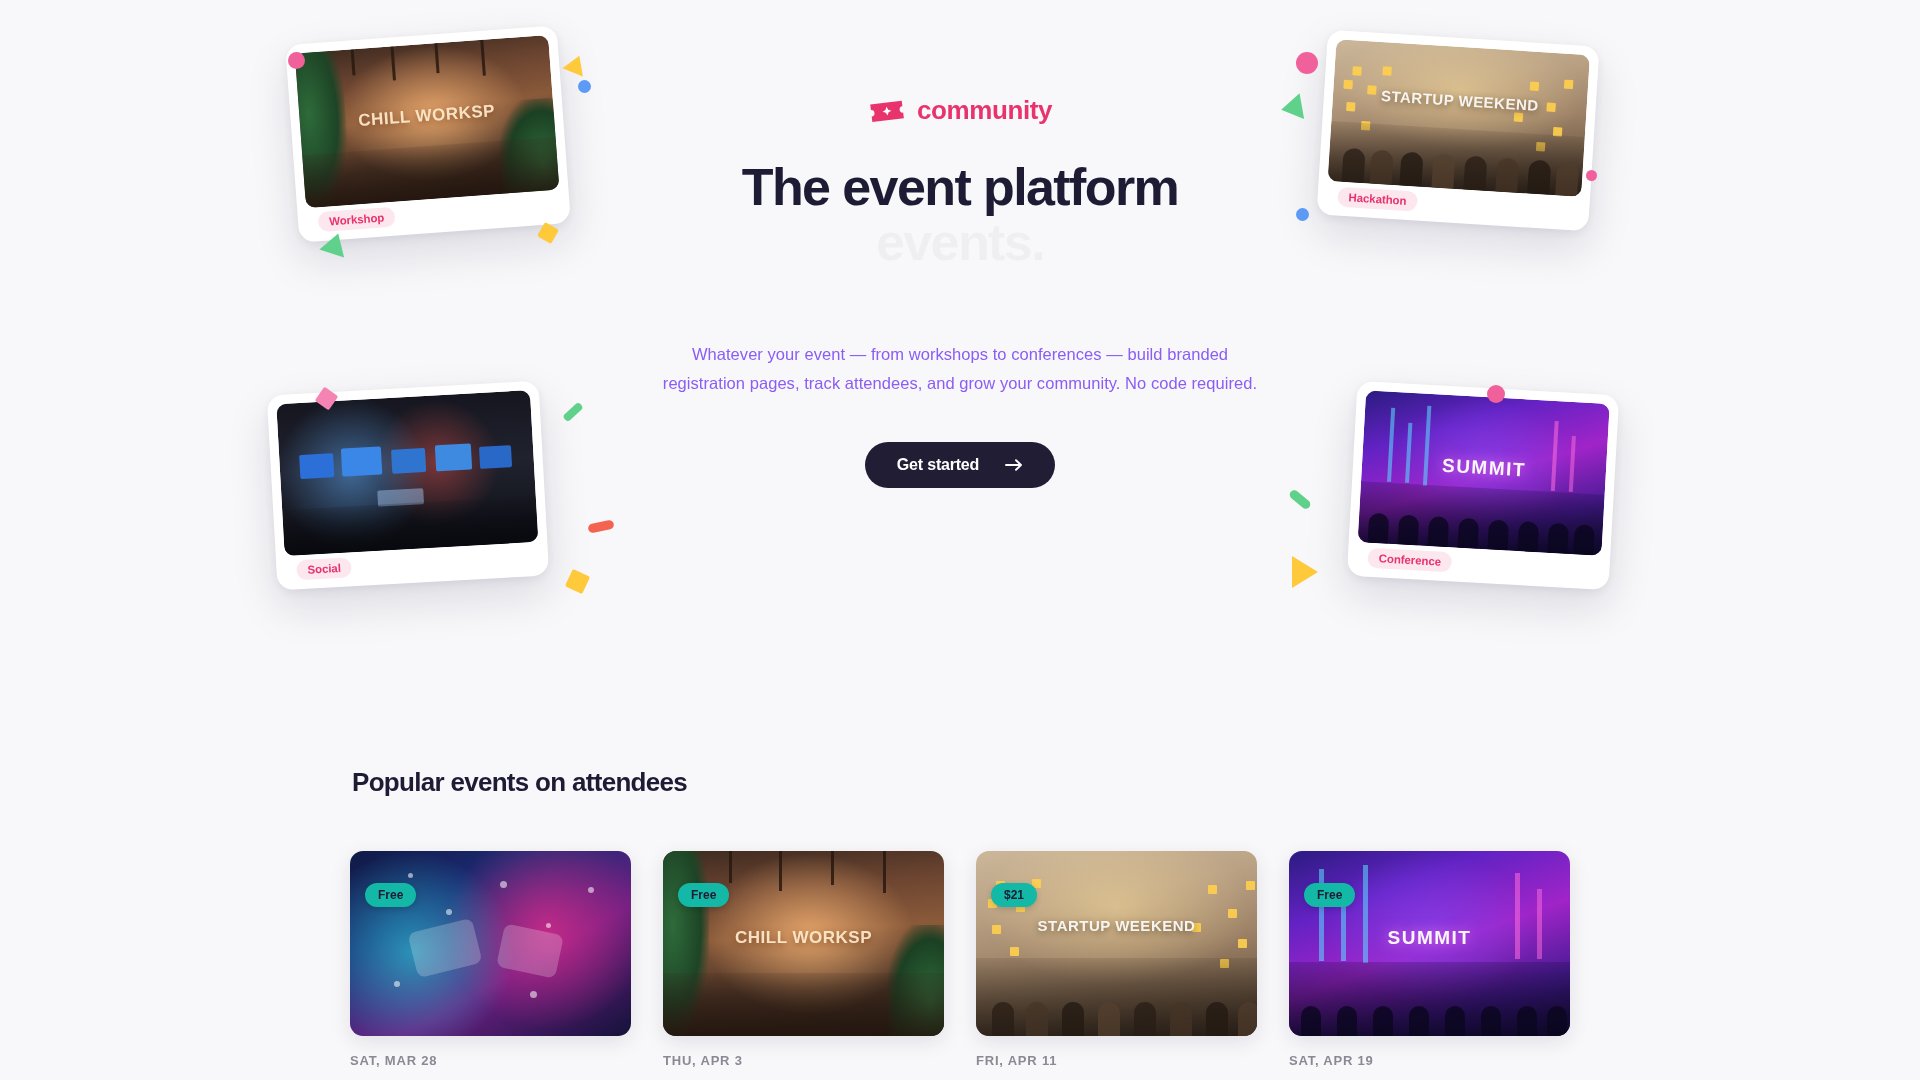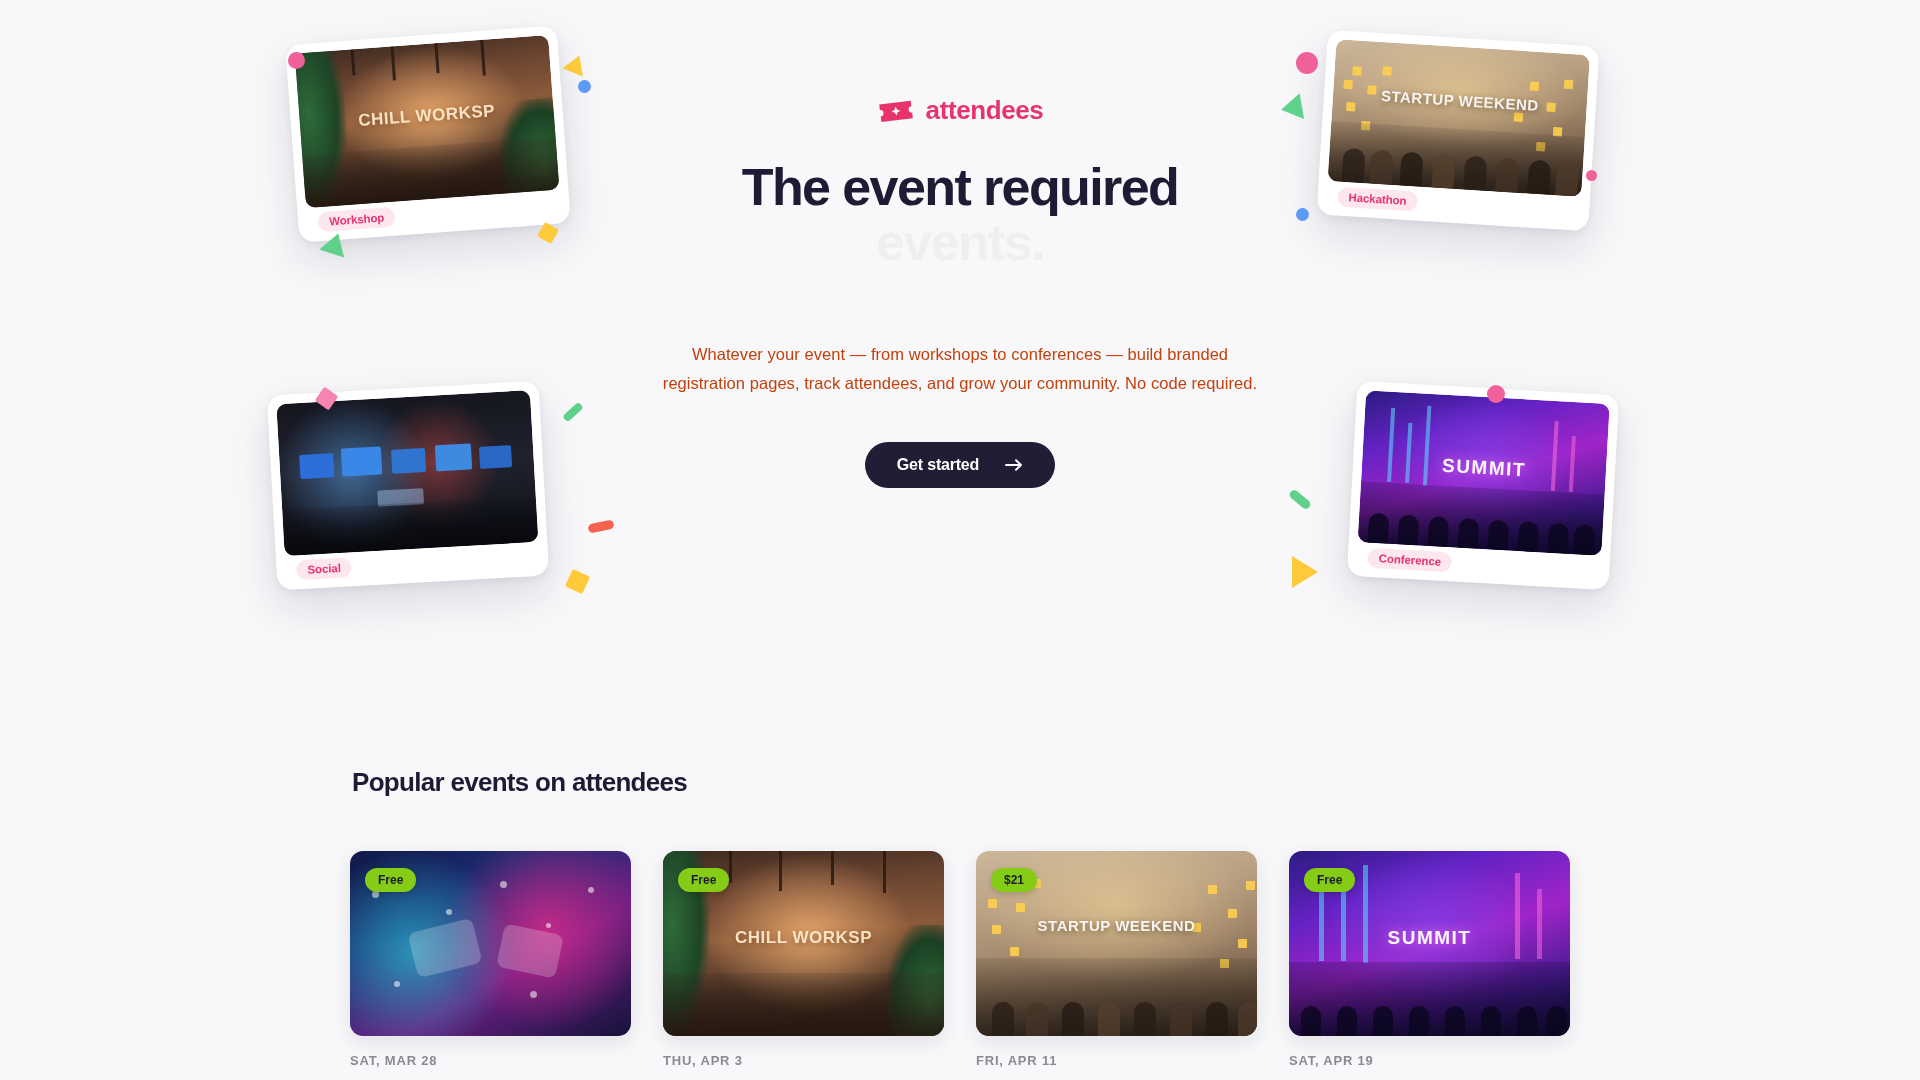--- a/index.html
+++ b/index.html
@@ -24,21 +24,21 @@
   .brand-name {
     font-size:26px; font-weight:700; color:#e8336d; letter-spacing:-0.4px;
   }
   .headline {
     font-size:52px; line-height:1.06; font-weight:800;
     letter-spacing:-1.6px; color:#1e1b35;
   }
   .headline .l3 { color:#1e1b35; opacity:0.035; }
   .sub {
     margin-top:70px; font-size:16.5px; line-height:1.72;
-    color:#c2410c; font-weight:400; letter-spacing:0.05px;
+    color:#8b5cf6; font-weight:400; letter-spacing:0.05px;
   }
   .cta {
     margin-top:45px; display:inline-flex; align-items:center; gap:26px;
     background:#201d35; color:#fff; border:none; cursor:pointer;
     padding:0 32px; height:46px; border-radius:999px;
     font-family:"Liberation Sans", sans-serif;
     font-size:16px; font-weight:700; letter-spacing:-0.2px;
   }
   .cta .arrow { display:block; width:18px; height:14px; }
 
@@ -130,21 +130,21 @@
     font-size:26px; font-weight:800; letter-spacing:-0.7px; color:#1e1b35;
     padding-top:32px; padding-left:2px;
   }
   .grid { display:grid; grid-template-columns:repeat(4,1fr); gap:32px; margin-top:53px; }
   .ecard { cursor:pointer; }
   .ecard .thumb {
     position:relative; width:100%; height:185px; border-radius:13px; overflow:hidden;
     box-shadow:0 6px 20px rgba(25,20,60,.10);
   }
   .ecard .badge {
-    position:absolute; left:15px; top:17px; background:#84cc16; color:#1e1b35;
+    position:absolute; left:15px; top:32px; background:#14b8a6; color:#1e1b35;
     font-size:12px; font-weight:700; padding:5px 13px; border-radius:999px;
     box-shadow:0 2px 6px rgba(0,0,0,.16);
   }
   .ecard .date {
     margin-top:17px; font-size:13px; font-weight:600; letter-spacing:.8px;
     color:#8a8a95; text-transform:uppercase;
   }
   .ecard .name {
     margin-top:9px; font-size:17.5px; font-weight:800; letter-spacing:-0.5px; color:#1e1b35;
   }
@@ -273,25 +273,25 @@
     <div class="hero-center">
       <div class="brand">
         <span class="brand-mark">
           <svg viewBox="0 0 40 30" width="38" height="28">
             <g transform="rotate(-7 20 15)">
               <path d="M3 6 h34 v6 a3.4 3.4 0 0 0 0 6.8 v6 H3 v-6 a3.4 3.4 0 0 0 0-6.8 z" fill="#e8336d"></path>
               <path d="M20 10.5 l1.5 3.3 3.3 1.4 -3.3 1.4 -1.5 3.3 -1.5-3.3 -3.3-1.4 3.3-1.4 z" fill="#ffffff"></path>
             </g>
           </svg>
         </span>
-        <span class="brand-name">attendees</span>
+        <span class="brand-name">community</span>
       </div>
 
       <h1 class="headline">
-        <div class="l1">The event required</div>
+        <div class="l1">The event platform</div>
         <div class="l3">events.</div>
       </h1>
 
       <p class="sub">Whatever your event — from workshops to conferences — build branded registration pages, track attendees, and grow your community. No code required.</p>
 
       <button class="cta">
         <span>Get started</span>
         <span class="arrow">
           <svg viewBox="0 0 18 14" width="18" height="14">
             <path d="M1 7 H16 M11 2.2 L16 7 L11 11.8" fill="none" stroke="#ffffff" stroke-width="1.9" stroke-linecap="round" stroke-linejoin="round"></path>

